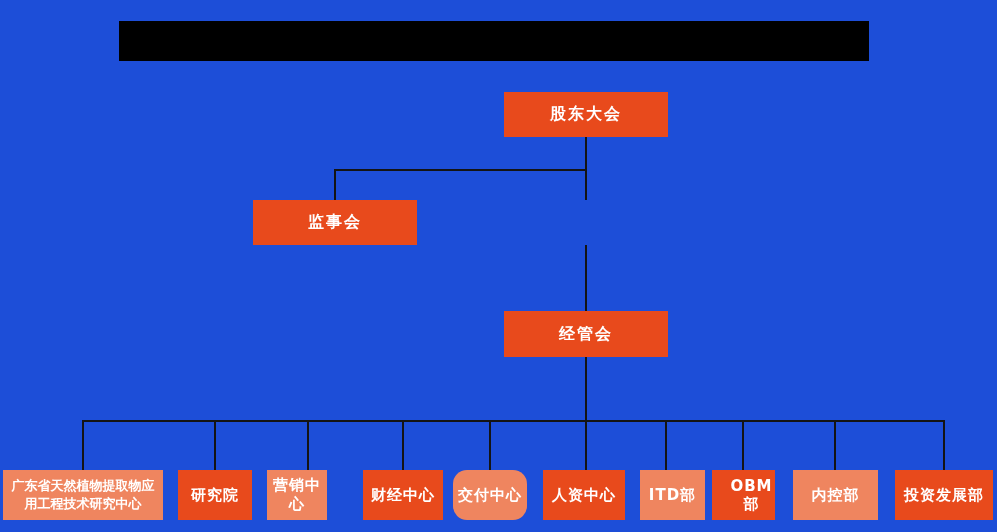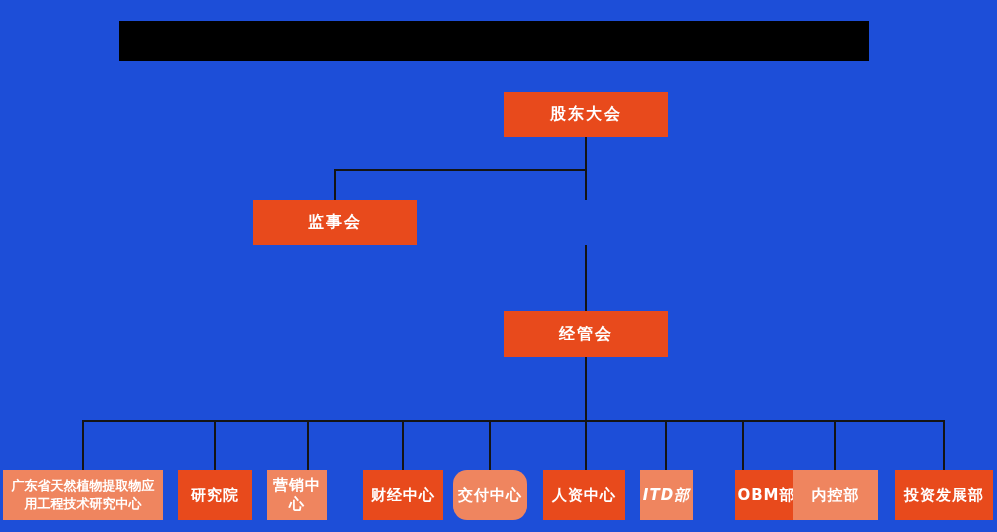--- a/index.html
+++ b/index.html
@@ -42,22 +42,22 @@
   .pos-board        { left: 504px; top: 200px; width: 165px; }
   .pos-management   { left: 504px; top: 311px; width: 164px; height: 46px; }
 
   .pos-d0 { left: 3px;   width: 160px; font-size: 13px; letter-spacing: 0;
             padding: 16px 7px; line-height: 1.35; }
   .pos-d1 { left: 178px; width: 74px; }
   .pos-d2 { left: 267px; width: 60px; }
   .pos-d3 { left: 363px; width: 80px; }
   .pos-d4 { left: 453px; width: 74px; border-radius: 14px; }
   .pos-d5 { left: 543px; width: 82px; }
-  .pos-d6 { left: 640px; width: 53px; font-style: italic; }
-  .pos-d7 { left: 735px; width: 63px; }
+  .pos-d6 { left: 640px; width: 65px; }
+  .pos-d7 { left: 712px; width: 63px; padding-left: 16px; }
   .pos-d8 { left: 793px; width: 85px; }
   .pos-d9 { left: 895px; width: 98px; }
 
   
   .line { position: absolute; background: #141414; }
   .vline { width: 2px; }
   .hline { height: 2px; }
 
   .c-shareholders-down { left: 585px; top: 137px; height: 63px; }
   .c-branch            { left: 334px; top: 169px; width: 253px; }

